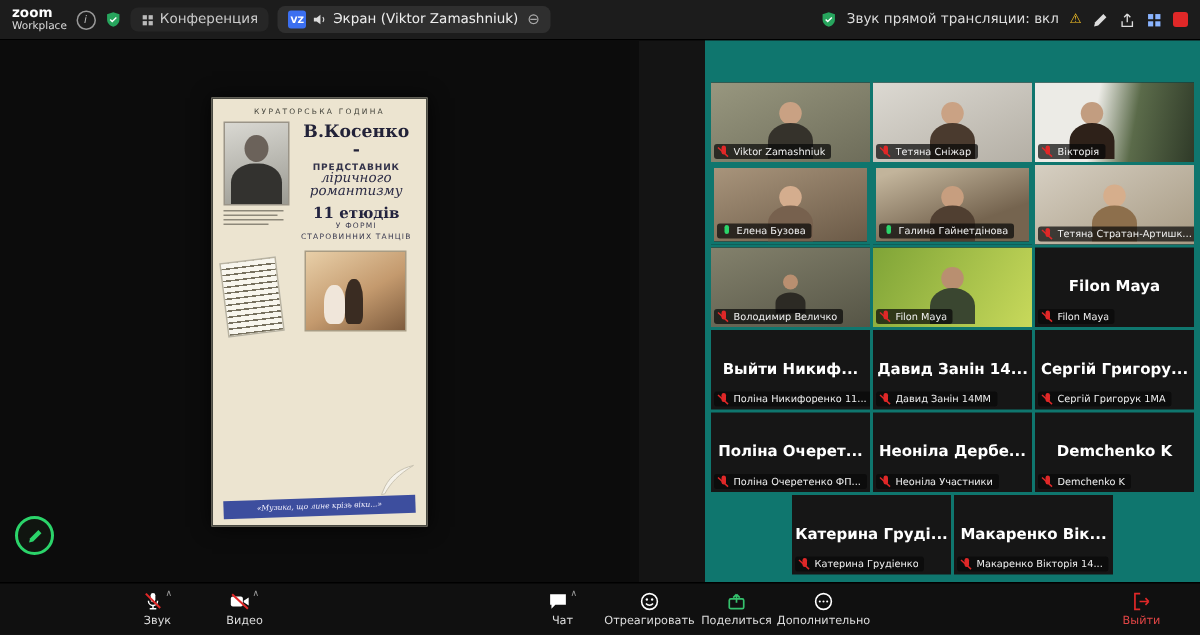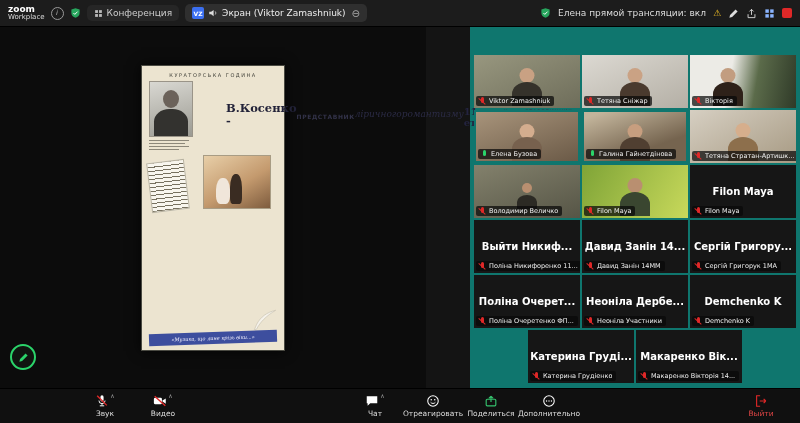--- a/index.html
+++ b/index.html
@@ -37,21 +37,21 @@
     font-family:"DejaVu Sans",sans-serif;}
   .p-top{display:flex;gap:5px;}
   .p-portrait{width:42px;height:54px;flex:0 0 auto;border:1px solid #9a9488;
     background:linear-gradient(165deg,#d9d8d2,#9b9a92);position:relative;overflow:hidden;}
   .p-portrait::before{content:"";position:absolute;left:50%;top:8px;width:16px;height:18px;
     border-radius:50%;background:#6b625a;transform:translateX(-50%);}
   .p-portrait::after{content:"";position:absolute;left:50%;top:27px;width:34px;height:28px;
     border-radius:45% 45% 0 0;background:#33322f;transform:translateX(-50%);}
   .p-lines{margin-top:3px;display:flex;flex-direction:column;gap:2px;}
   .p-lines i{display:block;height:1px;background:#8d887a;}
-  .p-titles{flex:1;display:flex;flex-direction:row;align-items:center;text-align:left;margin-left:28px;}
+  .p-titles{flex:1;display:flex;flex-direction:column;align-items:center;text-align:center;}
   .p-title{font-size:11.5px;font-weight:bold;color:#222238;line-height:1.1;}
   .p-sub{font-size:6px;letter-spacing:.6px;font-weight:bold;margin-top:2px;
     font-family:"DejaVu Sans",sans-serif;color:#33334a;}
   .p-script{font-style:italic;font-size:9px;line-height:1.05;color:#2b2b45;}
   .p-etudes{font-size:10px;font-weight:bold;margin-top:3px;color:#23233f;}
   .p-form{font-size:5px;letter-spacing:.8px;font-family:"DejaVu Sans",sans-serif;
     color:#3a3a50;line-height:1.4;}
   .p-art{position:relative;flex:1;margin-top:3px;}
   .sheet{position:absolute;left:0px;top:8px;width:36px;height:48px;background:#f8f6ee;
     border:1px solid #b8b2a0;transform:rotate(-7deg);
@@ -151,21 +151,21 @@
         <path d="M11.5 5.5a3.5 3.5 0 0 1 0 5" stroke="#ddd" fill="none" stroke-width="1.2"></path>
       </svg>
       <span>Экран (Viktor Zamashniuk)</span>
       <span class="minus">⊖</span>
     </div>
     <div class="tb-right">
       <svg width="11" height="12" viewBox="0 0 16 16">
         <path d="M8 1l6 2v5c0 3.5-2.5 6-6 7-3.5-1-6-3.5-6-7V3z" fill="#27a55d"></path>
         <path d="M5 8l2 2 4-4" stroke="#fff" stroke-width="1.4" fill="none"></path>
       </svg>
-      <span>Елена прямой трансляции: вкл</span>
+      <span>Звук прямой трансляции: вкл</span>
       <span class="warn">⚠</span>
       <svg width="11" height="11" viewBox="0 0 16 16" fill="#ddd">
         <path d="M2 14l1-4 8-8 3 3-8 8z"></path>
       </svg>
       <svg width="11" height="11" viewBox="0 0 16 16" stroke="#ddd" fill="none" stroke-width="1.3">
         <path d="M8 10V2M8 2L5 5M8 2l3 3M3 9v5h10V9"></path>
       </svg>
       <svg width="11" height="11" viewBox="0 0 16 16" fill="#8ab4ff">
         <rect x="2" y="2" width="5" height="5"></rect>
           <rect x="9" y="2" width="5" height="5"></rect>

